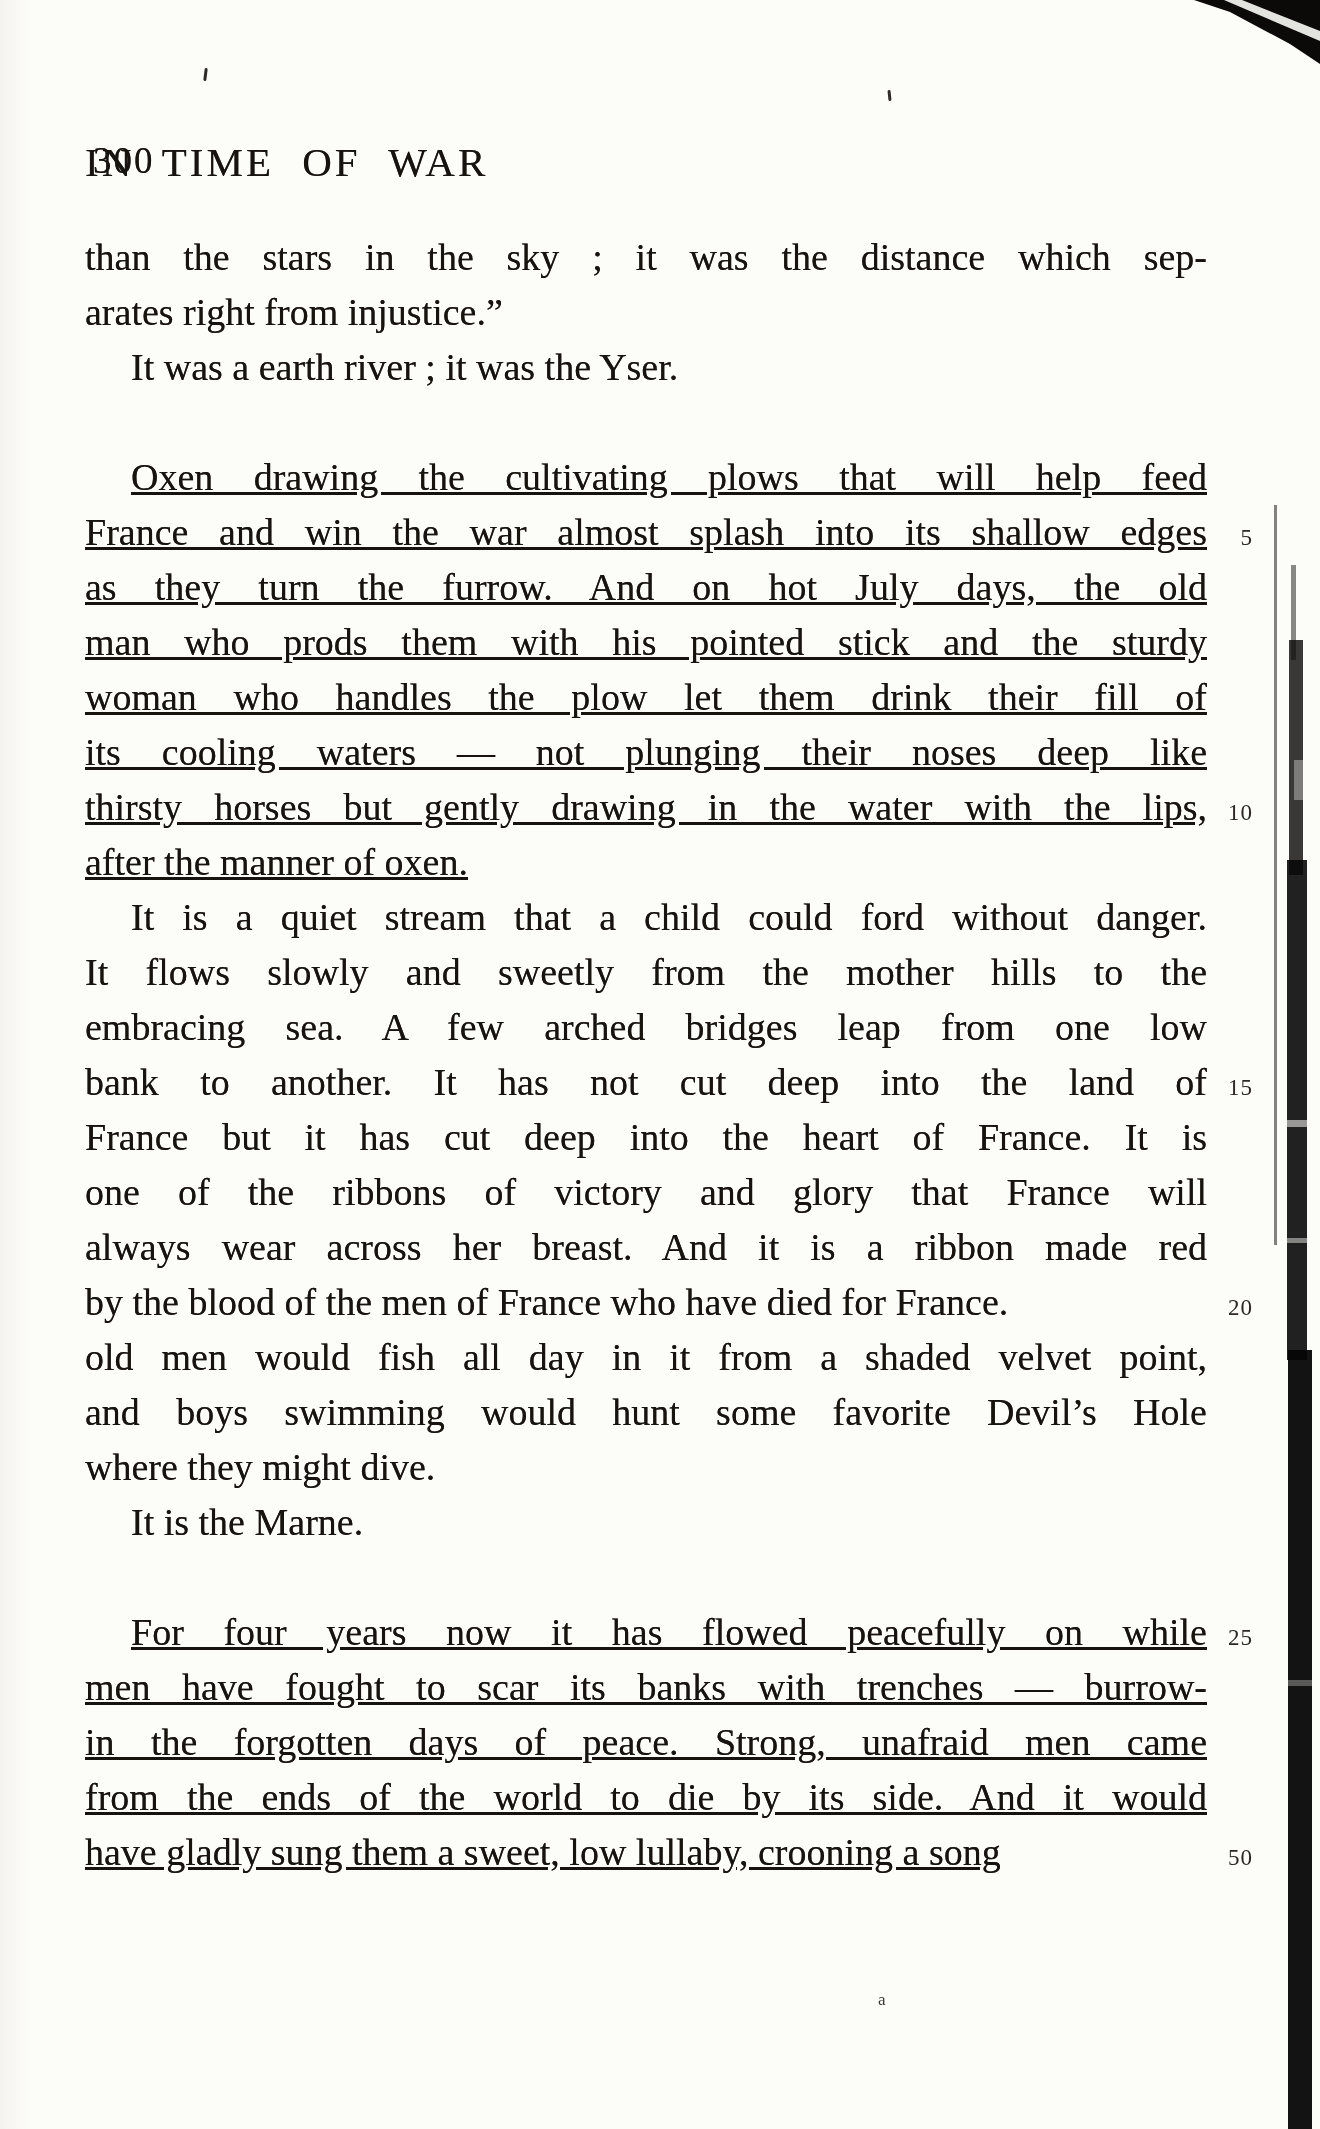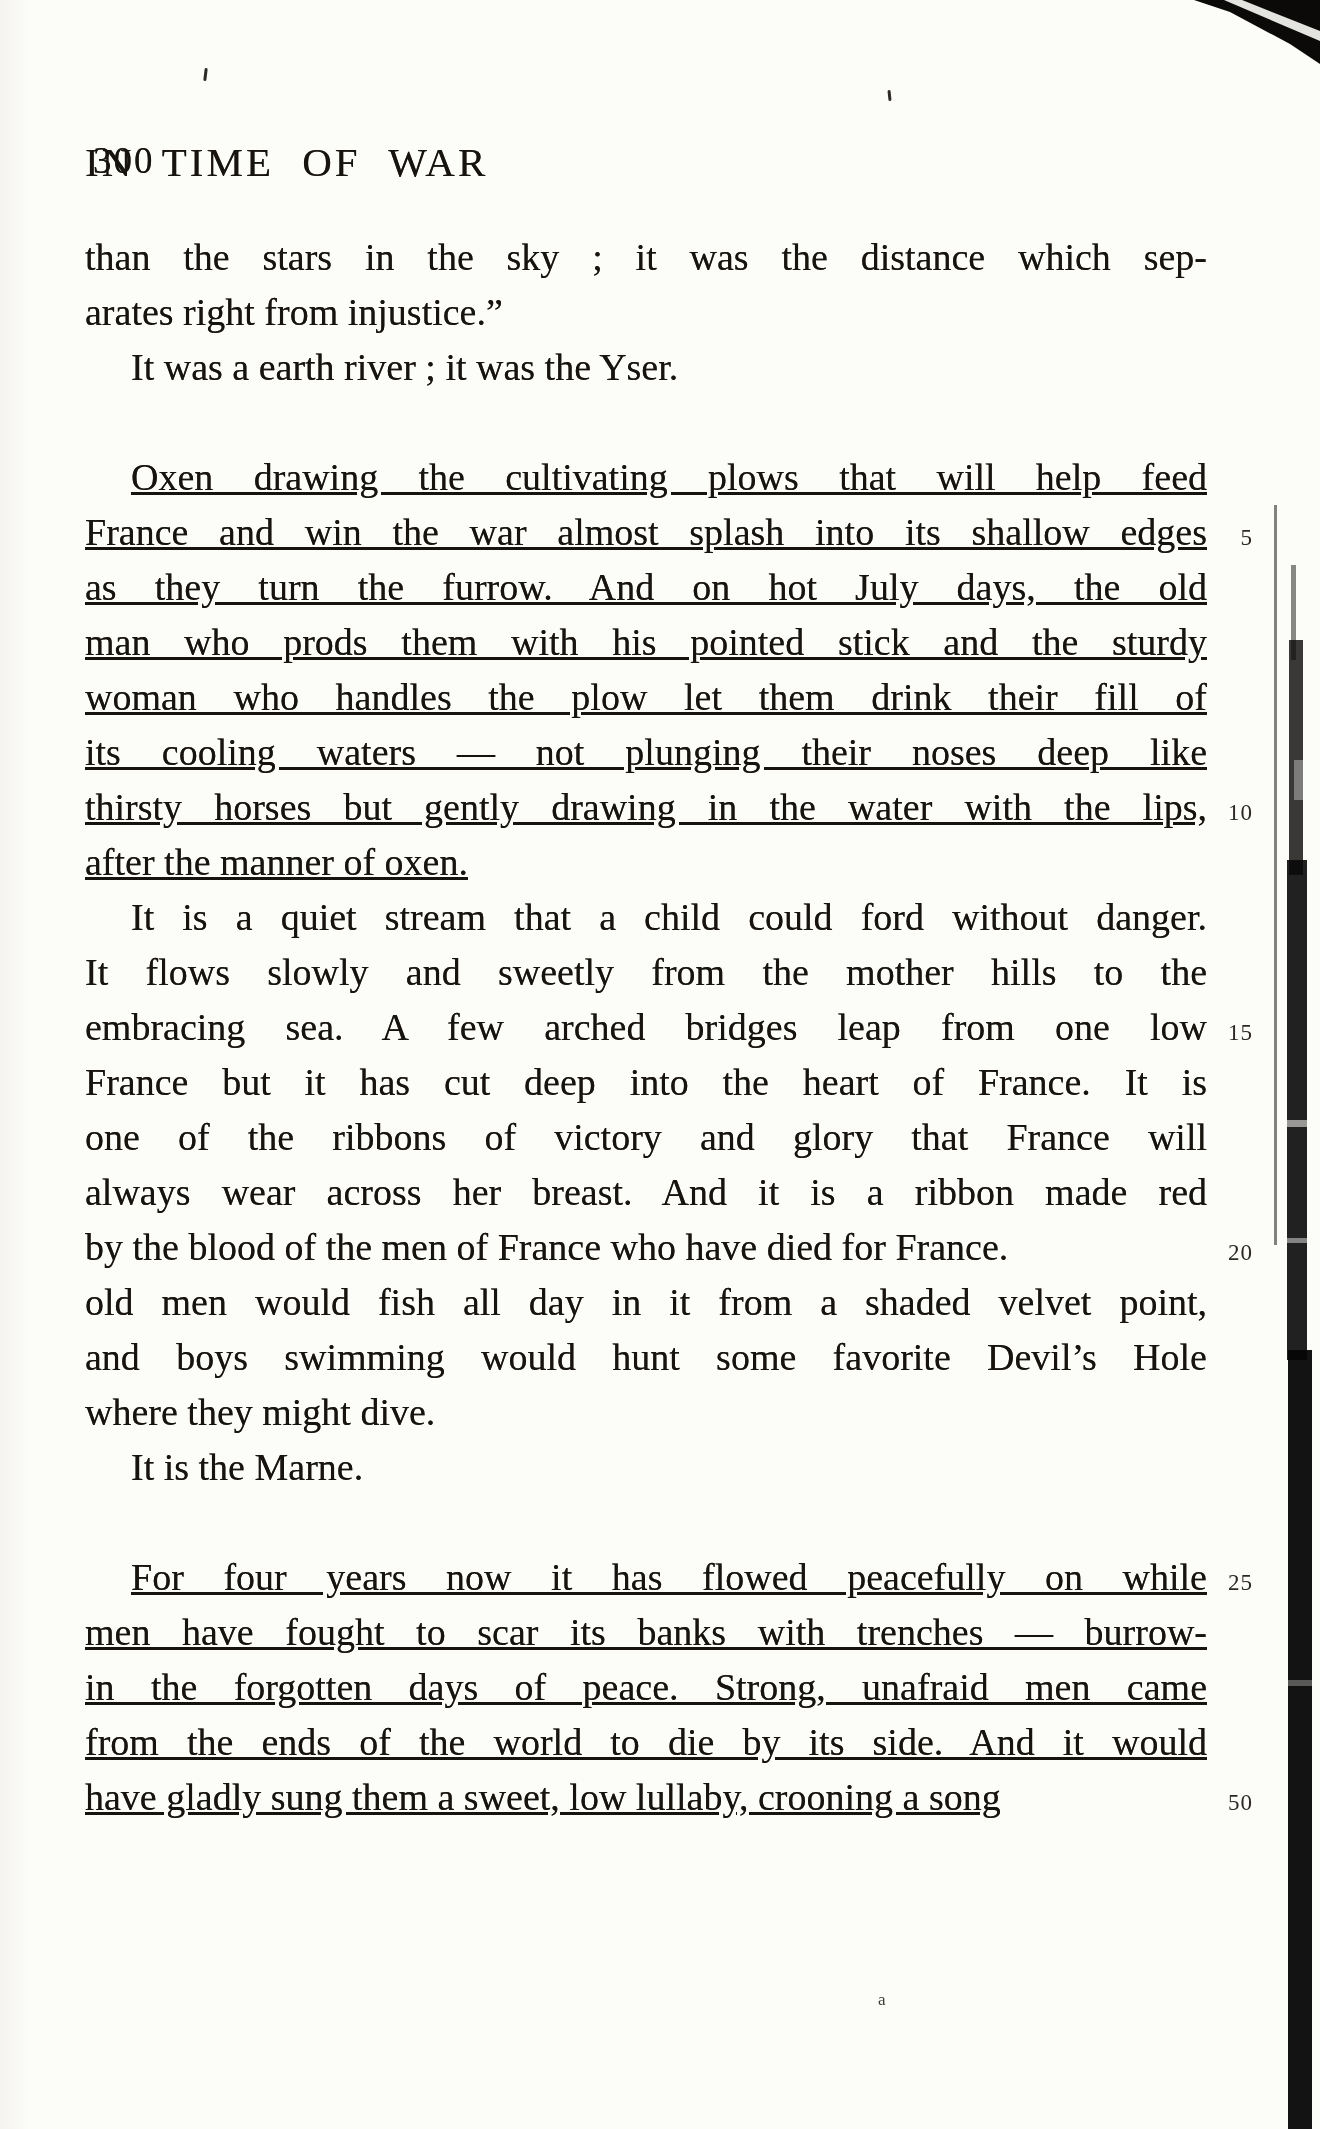--- a/index.html
+++ b/index.html
@@ -93,21 +93,21 @@
         <div class="line"><span class="line-text">man who prods them with his pointed stick and the sturdy</span></div>
         <div class="line"><span class="line-text">woman who handles the plow let them drink their fill of</span></div>
         <div class="line"><span class="line-text">its cooling waters — not plunging their noses deep like</span></div>
         <div class="line"><span class="line-text">thirsty horses but gently drawing in the water with the lips,</span><span class="margin-num">10</span></div>
         <div class="line last"><span class="line-text">after the manner of oxen.</span></div>
       </div>
       <div class="para indent">
         <div class="line"><span class="line-text">It is a quiet stream that a child could ford without danger.</span></div>
         <div class="line"><span class="line-text">It flows slowly and sweetly from the mother hills to the</span></div>
         <div class="line"><span class="line-text">embracing sea. A few arched bridges leap from one low</span></div>
-        <div class="line"><span class="margin-num">15</span></div>
+        <div class="line"><span class="line-text">bank to another. It has not cut deep into the land of</span><span class="margin-num">15</span></div>
         <div class="line"><span class="line-text">France but it has cut deep into the heart of France. It is</span></div>
         <div class="line"><span class="line-text">one of the ribbons of victory and glory that France will</span></div>
         <div class="line"><span class="line-text">always wear across her breast. And it is a ribbon made red</span></div>
         <div class="line last"><span class="line-text">by the blood of the men of France who have died for France.</span></div>
       </div>
       <div class="para indent">
         <div class="line"><span class="margin-num">20</span></div>
         <div class="line"><span class="line-text">old men would fish all day in it from a shaded velvet point,</span></div>
         <div class="line"><span class="line-text">and boys swimming would hunt some favorite Devil’s Hole</span></div>
         <div class="line last"><span class="line-text">where they might dive.</span></div>

